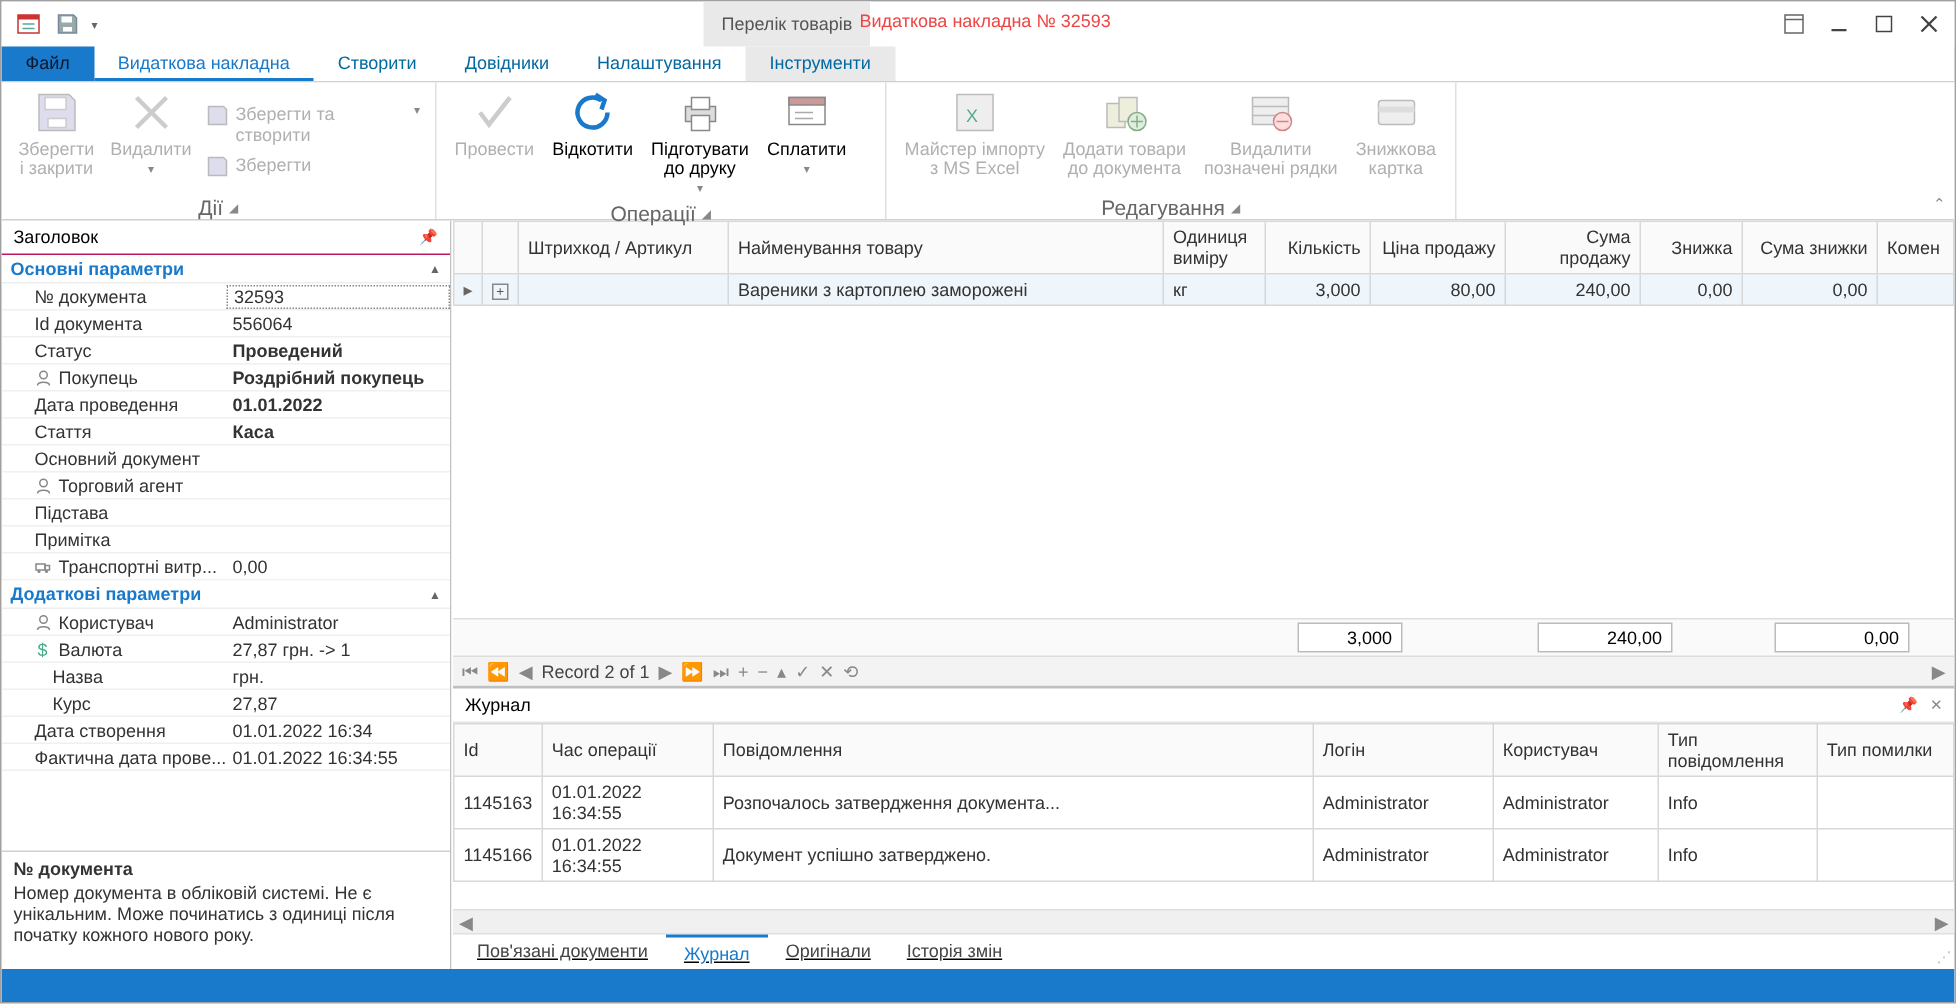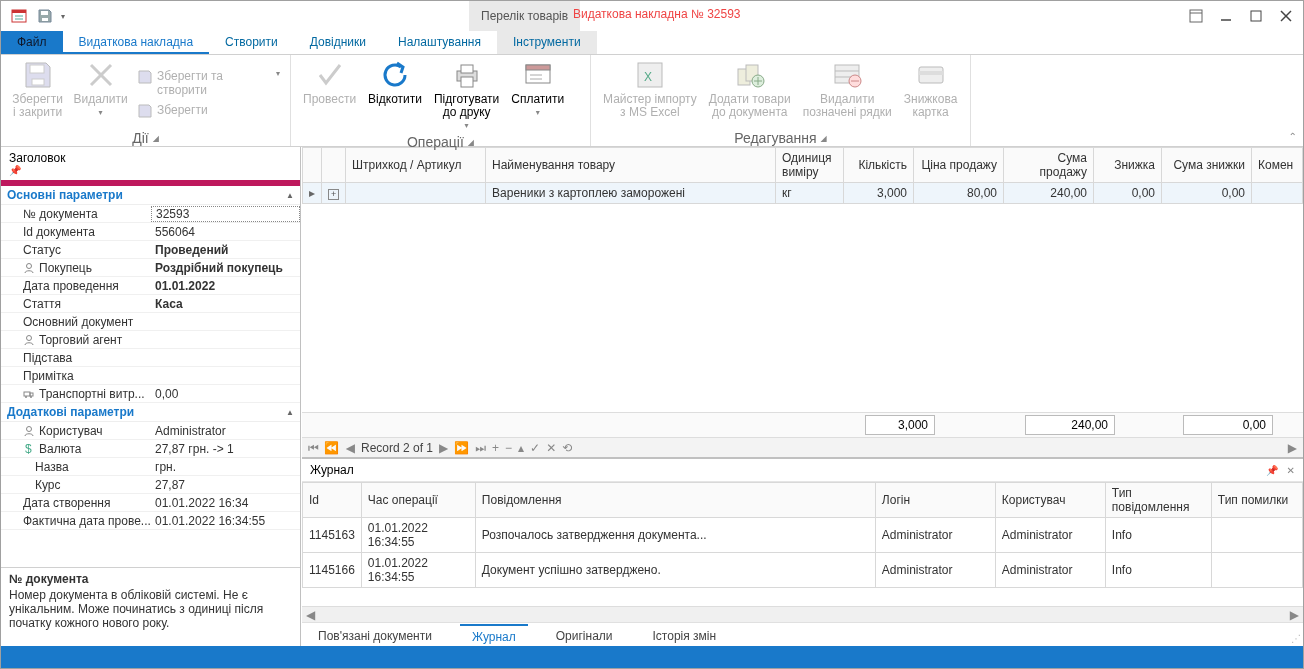--- a/index.html
+++ b/index.html
@@ -34,21 +34,21 @@
 .ribbon-btn-s .icon { width: 16px; height: 16px; }
 .small-group { display: flex; flex-direction: column; justify-content: center; gap: 2px; }
 .caret-d { font-size: 8px; color: #888; }
 .ribbon .expand { position: absolute; right: 6px; bottom: 4px; font-size: 10px; color: #888; cursor: pointer; }
 .group-label-wrap { display: flex; align-items: center; justify-content: center; gap: 4px; }
 .group-dlg { font-size: 8px; color: #888; cursor: pointer; }
 
 
 .work { display: flex; height: calc(669px - 30px - 24px - 92px - 22px); }
 .side { width: 300px; border-right: 1px solid #c0c0c0; display: flex; flex-direction: column; }
-.side-header { background: #fff; border-bottom: 6px solid #be185d; padding: 4px 8px; display: flex; align-items: flex-start; justify-content: space-between; flex-direction: column; }
+.side-header { background: #fff; border-bottom: 1px solid #be185d; padding: 4px 8px; display: flex; align-items: center; justify-content: space-between; }
 .side-header .pin { font-size: 10px; color: #666; cursor: pointer; }
 
 .propgrid { flex: 1; overflow: auto; border-bottom: 1px solid #d0d0d0; }
 .propgrid .cat { background: #fff; color: #1979ca; font-weight: 600; padding: 2px 6px; display: flex; justify-content: space-between; align-items: center; border-bottom: 1px solid #eee; cursor: pointer; }
 .propgrid .cat .arr { font-size: 8px; color: #666; }
 .propgrid .row { display: flex; border-bottom: 1px solid #f0f0f0; height: 18px; align-items: center; }
 .propgrid .row .k { width: 150px; padding-left: 22px; color: #333; white-space: nowrap; overflow: hidden; text-overflow: ellipsis; display: flex; align-items: center; gap: 4px; }
 .propgrid .row .v { flex: 1; padding-left: 4px; color: #333; white-space: nowrap; overflow: hidden; text-overflow: ellipsis; }
 .propgrid .row.sel .v { background: #fff; border: 1px dotted #888; }
 .propgrid .row .v.bold { font-weight: 600; }
@@ -79,21 +79,21 @@
 .nav .scroll-right { margin-left: auto; }
 
 
 .journal { height: 190px; display: flex; flex-direction: column; border-top: 1px solid #c0c0c0; }
 .journal-head { padding: 4px 8px; display: flex; align-items: center; justify-content: space-between; border-bottom: 1px solid #e5e5e5; }
 .journal-head .jb { display: flex; gap: 8px; color: #888; }
 .journal-head .jb span { cursor: pointer; font-size: 10px; }
 .journal-grid { flex: 1; overflow: auto; }
 .journal-grid th { height: 20px; }
 .journal-scroll { height: 16px; background: #f0f0f0; border-top: 1px solid #ddd; display: flex; align-items: center; justify-content: space-between; padding: 0 4px; color: #888; font-size: 10px; }
-.journal-tabs { height: 26px; display: flex; align-items: center; gap: 16px; border-top: 1px solid #e0e0e0; padding: 0 4px; }
+.journal-tabs { height: 26px; display: flex; gap: 0; border-top: 1px solid #e0e0e0; padding: 0 4px; text-decoration: underline; }
 .journal-tabs .jt { padding: 4px 12px; color: #444; cursor: pointer; }
 .journal-tabs .jt.active { color: #1979ca; border-top: 2px solid #1979ca; background: #fff; }
 
 .statusbar { height: 22px; background: #1979ca; position: absolute; bottom: 0; left: 0; right: 0; }
 .resize-grip { position: absolute; right: 2px; bottom: 24px; color: #bbb; font-size: 10px; }
 
 svg { display: block; }
 </style>
 </head>
 <body>

